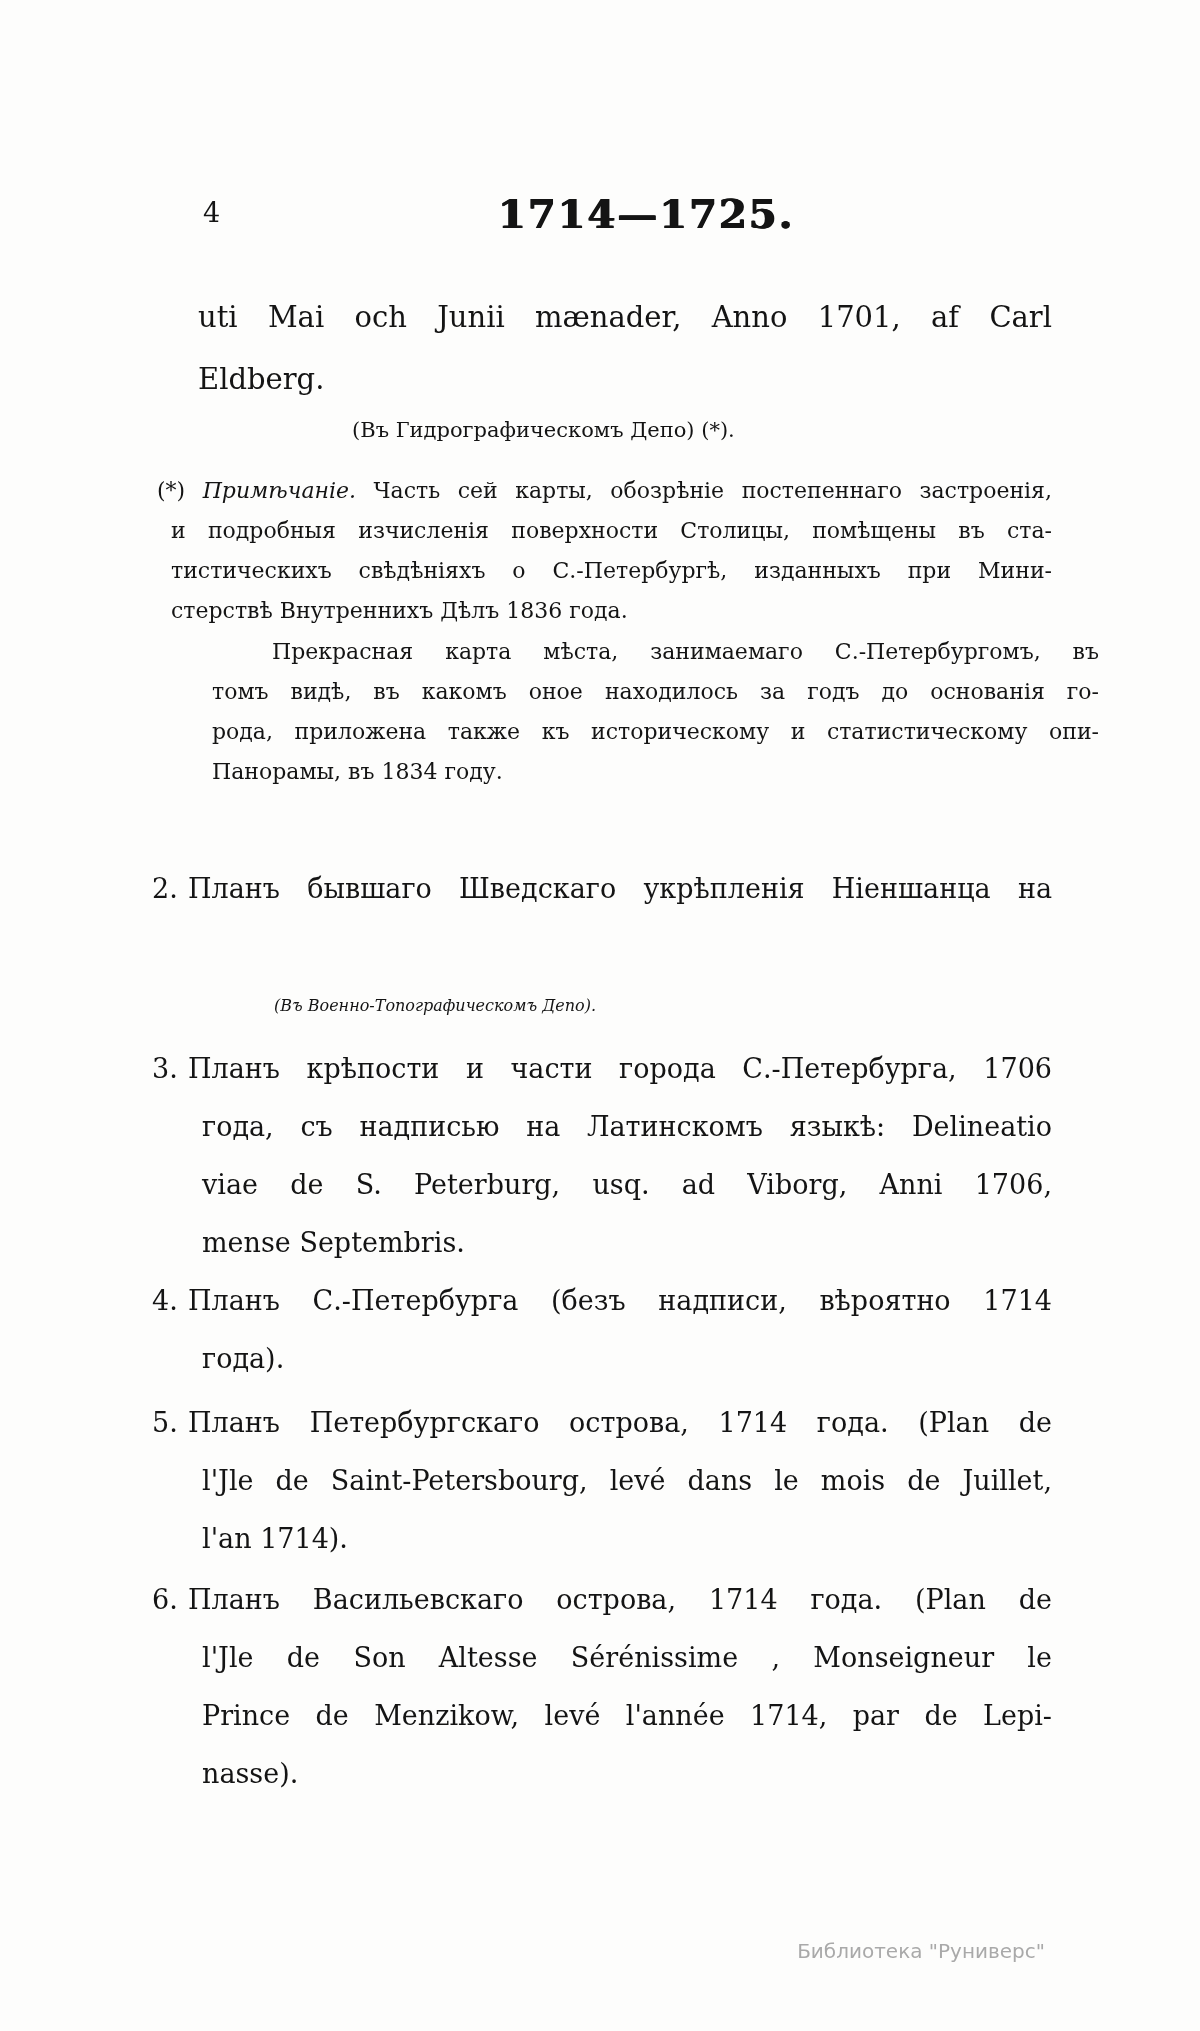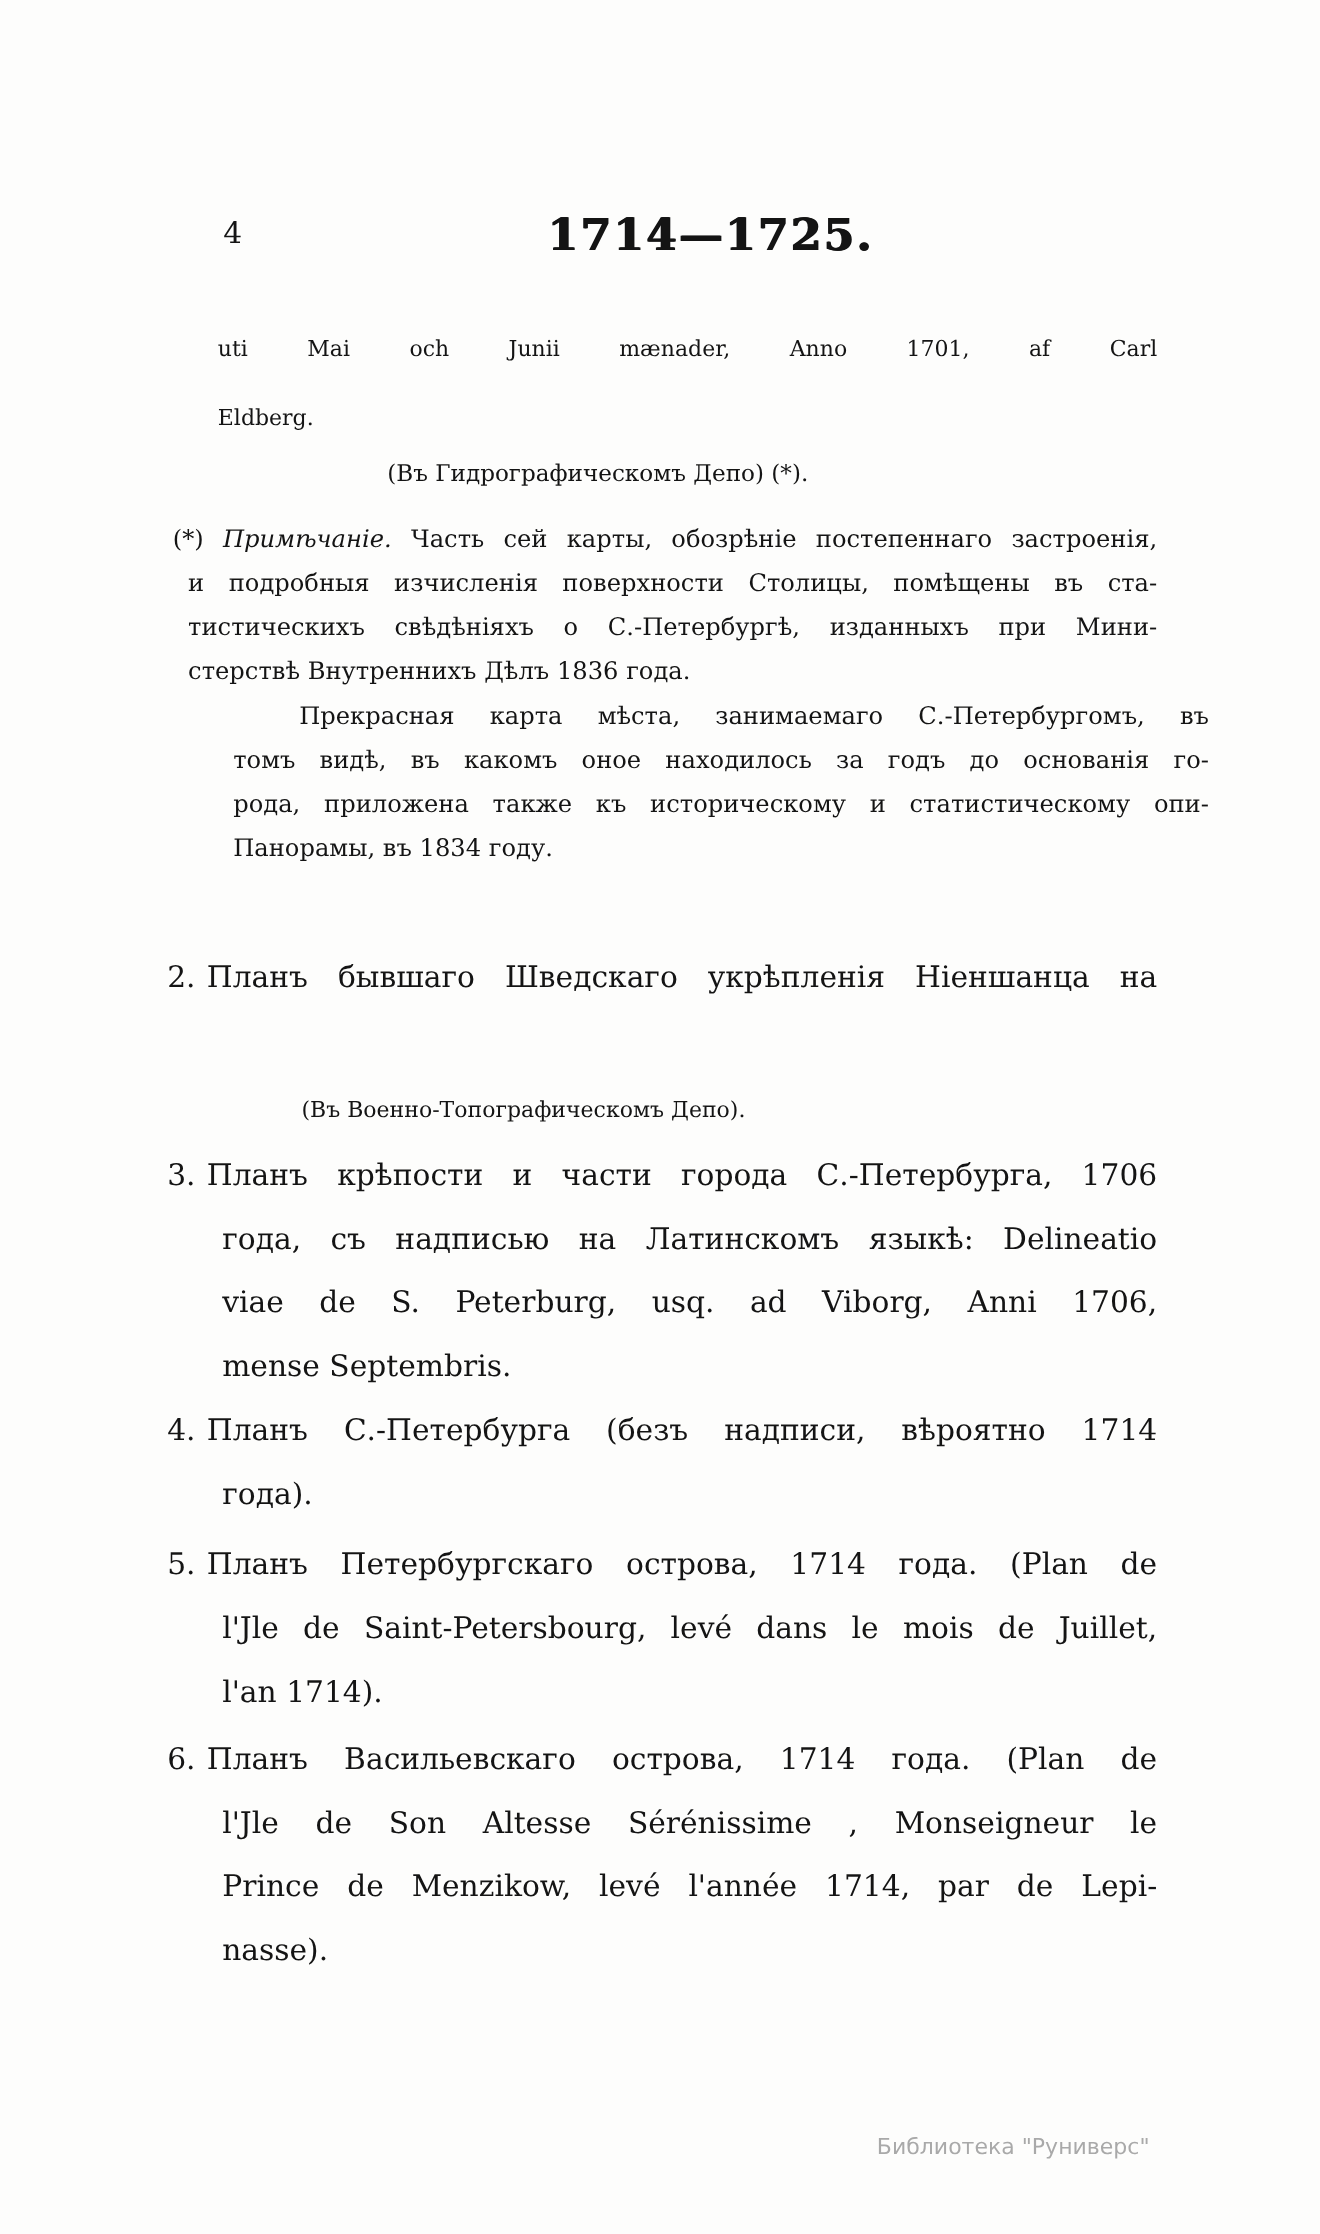--- a/index.html
+++ b/index.html
@@ -23,27 +23,27 @@
     font-size: 40px;
     font-weight: bold;
     letter-spacing: 2px;
     text-shadow: 0.7px 0 0 currentColor, -0.7px 0 0 currentColor;
     white-space: nowrap;
   }
 
   
   .carryover {
     left: 198px; top: 286px; width: 854px;
-    font-size: 20px; line-height: 62px;
+    font-size: 29px; line-height: 62px;
   }
 
   
   .depot { white-space: nowrap; }
   .depot-1 { left: 352px; top: 418px; font-size: 21px; text-align: right; }
-  .depot-2 { left: 274px; top: 996px; font-size: 20px; }
+  .depot-2 { left: 274px; top: 996px; font-size: 16px; font-style: italic; }
 
   
   .footnote {
     left: 157px; width: 895px;
     font-size: 22px; line-height: 40px;
   }
   .footnote-p1 { top: 471px; }
   .footnote-p2 { top: 632px; margin-left: 47px; }
   .footnote .cont { margin-left: 14px; }
   .footnote-p2 .first { text-indent: 68px; }

